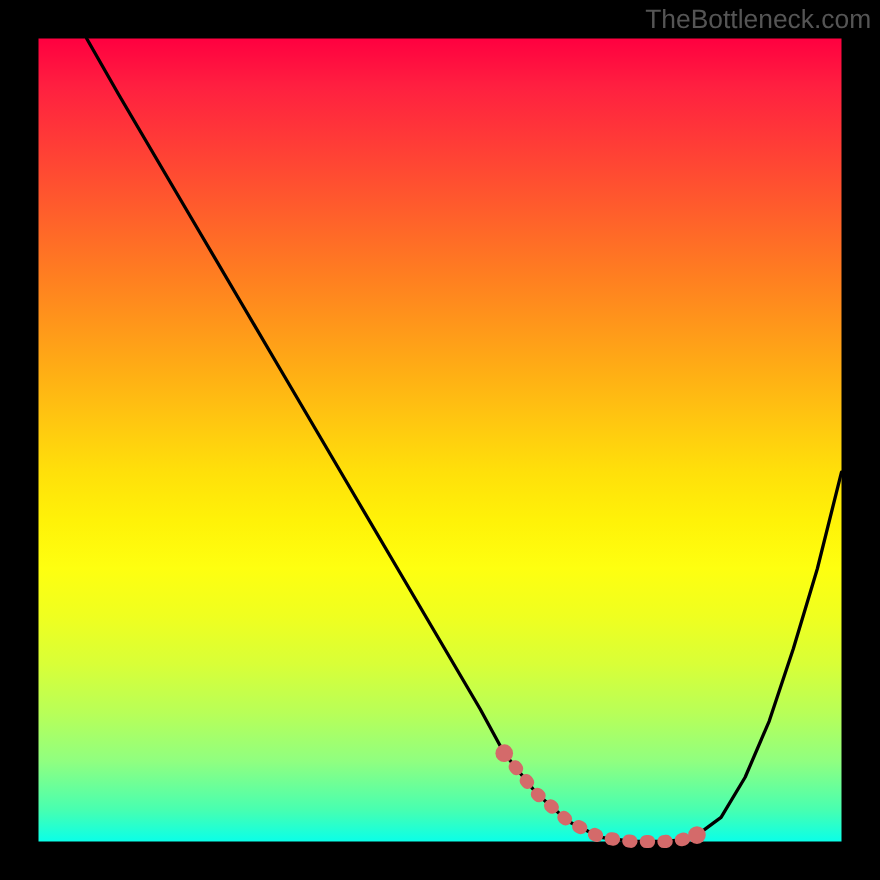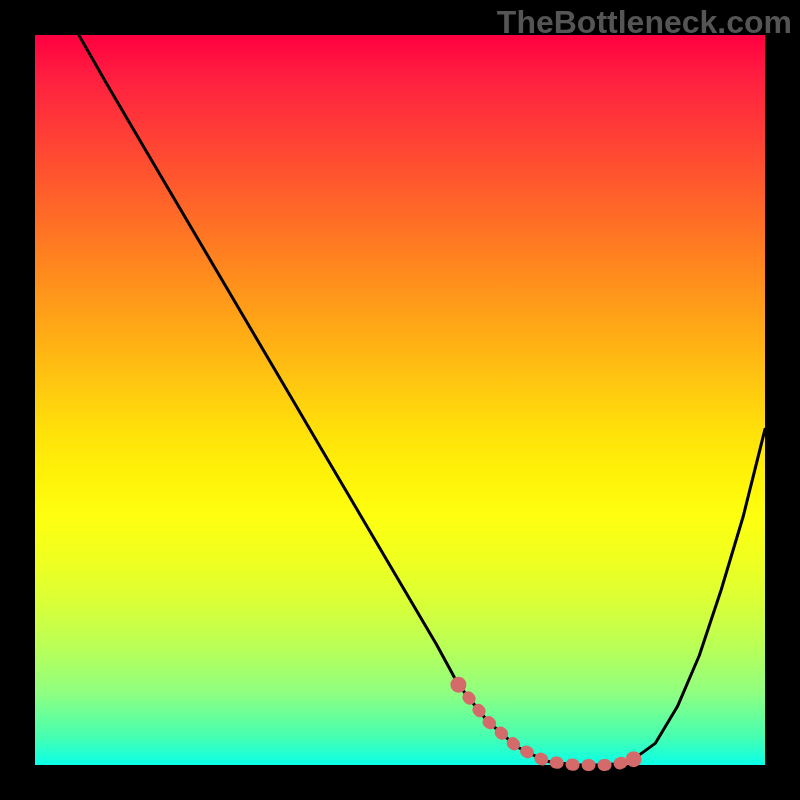--- a/index.html
+++ b/index.html
@@ -52,22 +52,22 @@
     top: 0;
     width: 730px;
     height: 730px;
     overflow: visible;
   }
   .watermark {
     position: absolute;
     top: 4px;
     right: 8px;
     font-family: Arial, Helvetica, sans-serif;
-    font-size: 32px;
-    font-weight: bold;
+    font-size: 24px;
+    font-weight: normal;
     color: #555;
   }
 </style>
 </head>
 <body>
 
 <div class="frame">
   <div class="plot-area">
     <svg id="chart-svg" viewBox="0 0 730 730" preserveAspectRatio="none">
         <path d="M43.80 0.00 L73.00 51.10 L109.50 113.15 L146.00 175.20 L182.50 237.25 L219.00 299.30 L255.50 361.35 L292.00 423.40 L328.50 485.45 L365.00 547.50 L401.50 609.55 L423.40 649.70 L452.60 686.20 L481.80 711.75 L511.00 726.35 L540.20 730.00 L569.40 730.00 L584.00 728.54 L598.60 724.16 L620.50 708.10 L642.40 671.60 L664.30 620.50 L686.20 554.80 L708.10 481.80 L730.00 394.20" fill="none" stroke="#000000" stroke-width="3" stroke-linecap="round" stroke-linejoin="round"></path>

